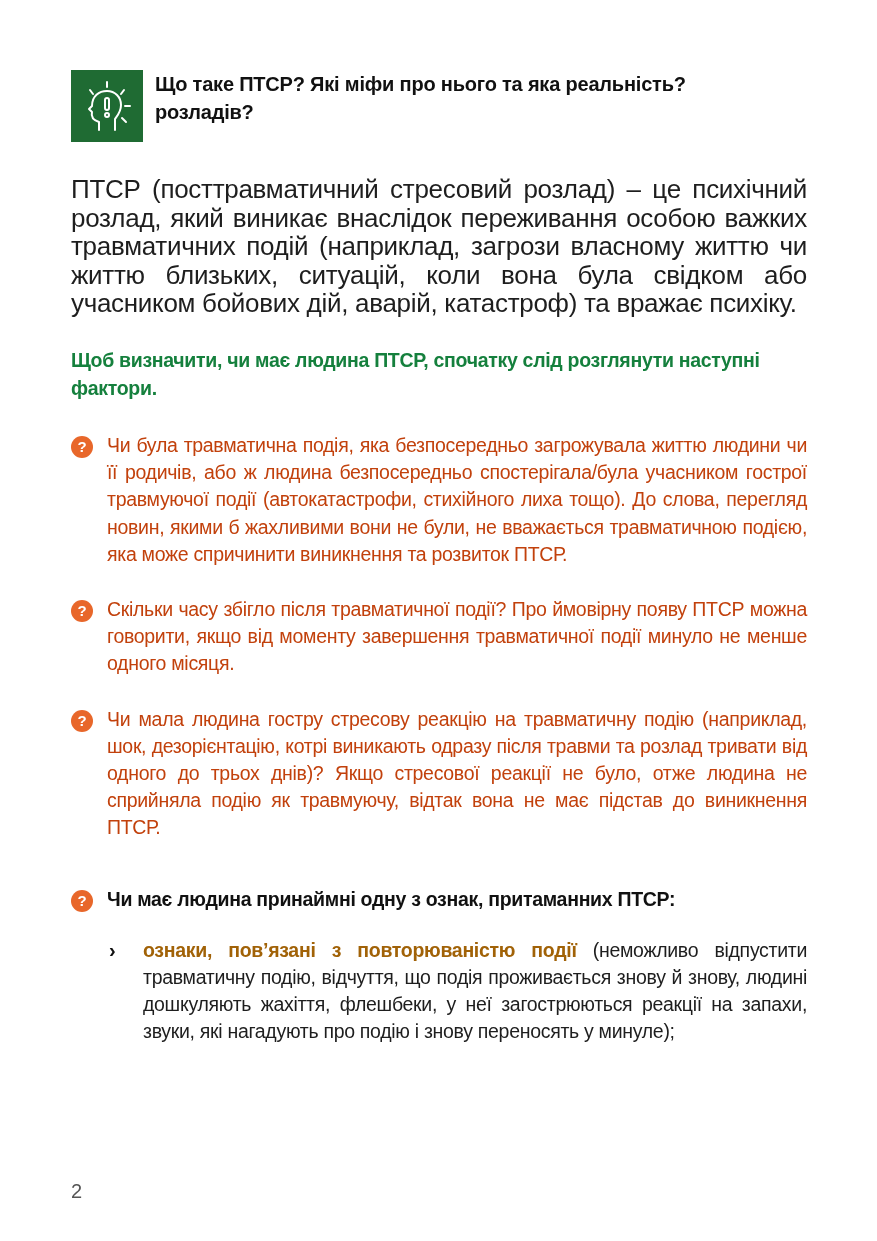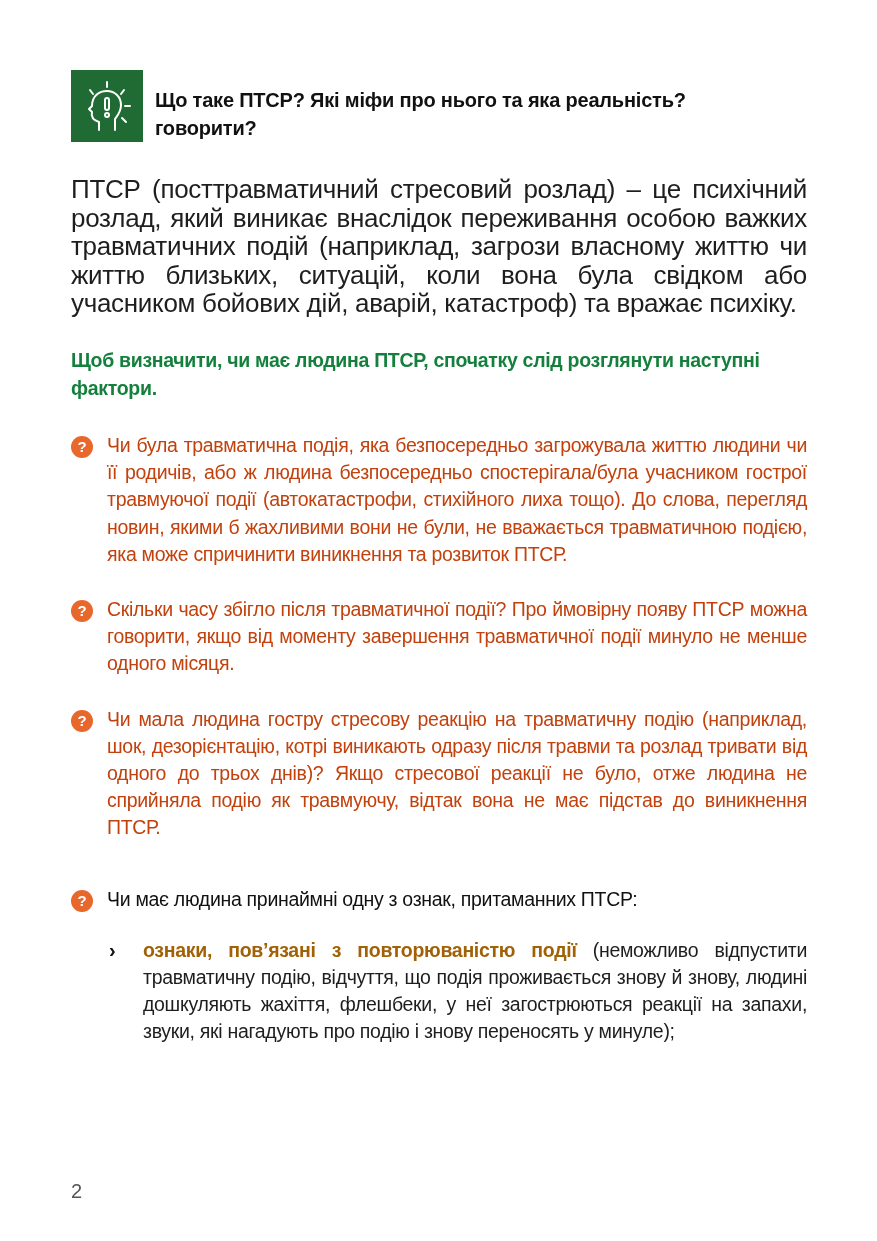--- a/index.html
+++ b/index.html
@@ -7,21 +7,21 @@
     body {
       position: relative;
       font-family: "Liberation Sans", "DejaVu Sans", sans-serif;
       color: #1a1a1a;
       overflow: hidden;
     }
     .page { position: absolute; left: 0; top: 0; width: 877px; height: 1241px; }
 
     .header {
       position: absolute; left: 71px; top: 70px; width: 740px;
-      display: flex; align-items: flex-end;
+      display: flex; align-items: flex-start;
     }
     .header-icon {
       width: 72px; height: 72px; background: #1f6b33; flex: 0 0 72px;
       display: flex; align-items: center; justify-content: center;
     }
     .header-title {
       margin-left: 12px; font-weight: bold; font-size: 20px; line-height: 28px;
       color: #111; letter-spacing: -0.2px;
     }
 
@@ -40,21 +40,21 @@
     .qitem { position: relative; padding-left: 36px; margin-bottom: 28px; }
     .qicon {
       position: absolute; left: 0; top: 4px; width: 22px; height: 22px;
       border-radius: 50%; background: #e8672a; color: #fff;
       font-weight: bold; font-size: 15px; line-height: 22px; text-align: center;
     }
     .qtext {
       font-size: 19.5px; line-height: 27.2px; text-align: justify; color: #c2410c;
       letter-spacing: -0.3px;
     }
-    .qtext.bold { font-weight: normal; color: #111; margin-top: 44px; }
+    .qtext.bold { font-weight: bold; color: #111; margin-top: 44px; }
 
     .sublist { margin-top: 24px; padding-left: 0; }
     .subitem { position: relative; padding-left: 36px; }
     .chev {
       position: absolute; left: 2px; top: 0; font-weight: bold; font-size: 20px;
       line-height: 27px; color: #111;
     }
     .subtext {
       font-size: 19.5px; line-height: 27.2px; text-align: justify; color: #1e1e1e;
       letter-spacing: -0.3px;
@@ -78,21 +78,21 @@
         <line x1="47" y1="14" x2="44" y2="18"></line>
         <line x1="48" y1="30" x2="53" y2="30"></line>
         <line x1="45" y1="42" x2="49" y2="46"></line>
         <path d="M22 54 V46 C16 44 14 40 15 36 L12 33 L15 30 C15 20 22 15 30 15 C38 15 44 21 44 29 C44 36 40 40 38 43 V54"></path>
         <rect x="28" y="22" width="4" height="12" rx="2"></rect>
         <circle cx="30" cy="39" r="2"></circle>
       </svg>
     </div>
     <div class="header-title">
       <div>Що таке ПТСР? Які міфи про нього та яка реальність?</div>
-      <div>говорити?</div>
+      <div>розладів?</div>
     </div>
   </div>
 
   <p class="intro">ПТСР (посттравматичний стресовий розлад) – це психічний розлад, який виникає внаслідок переживання особою важких травматичних подій (наприклад, загрози власному життю чи життю близьких, ситуацій, коли вона була свідком або учасником бойових дій, аварій, катастроф) та вражає психіку.</p>
 
   <p class="subhead">Щоб визначити, чи має людина  ПТСР, спочатку слід розглянути наступні фактори.</p>
 
   <div class="qlist">
     <div class="qitem">
       <span class="qicon">?</span>

